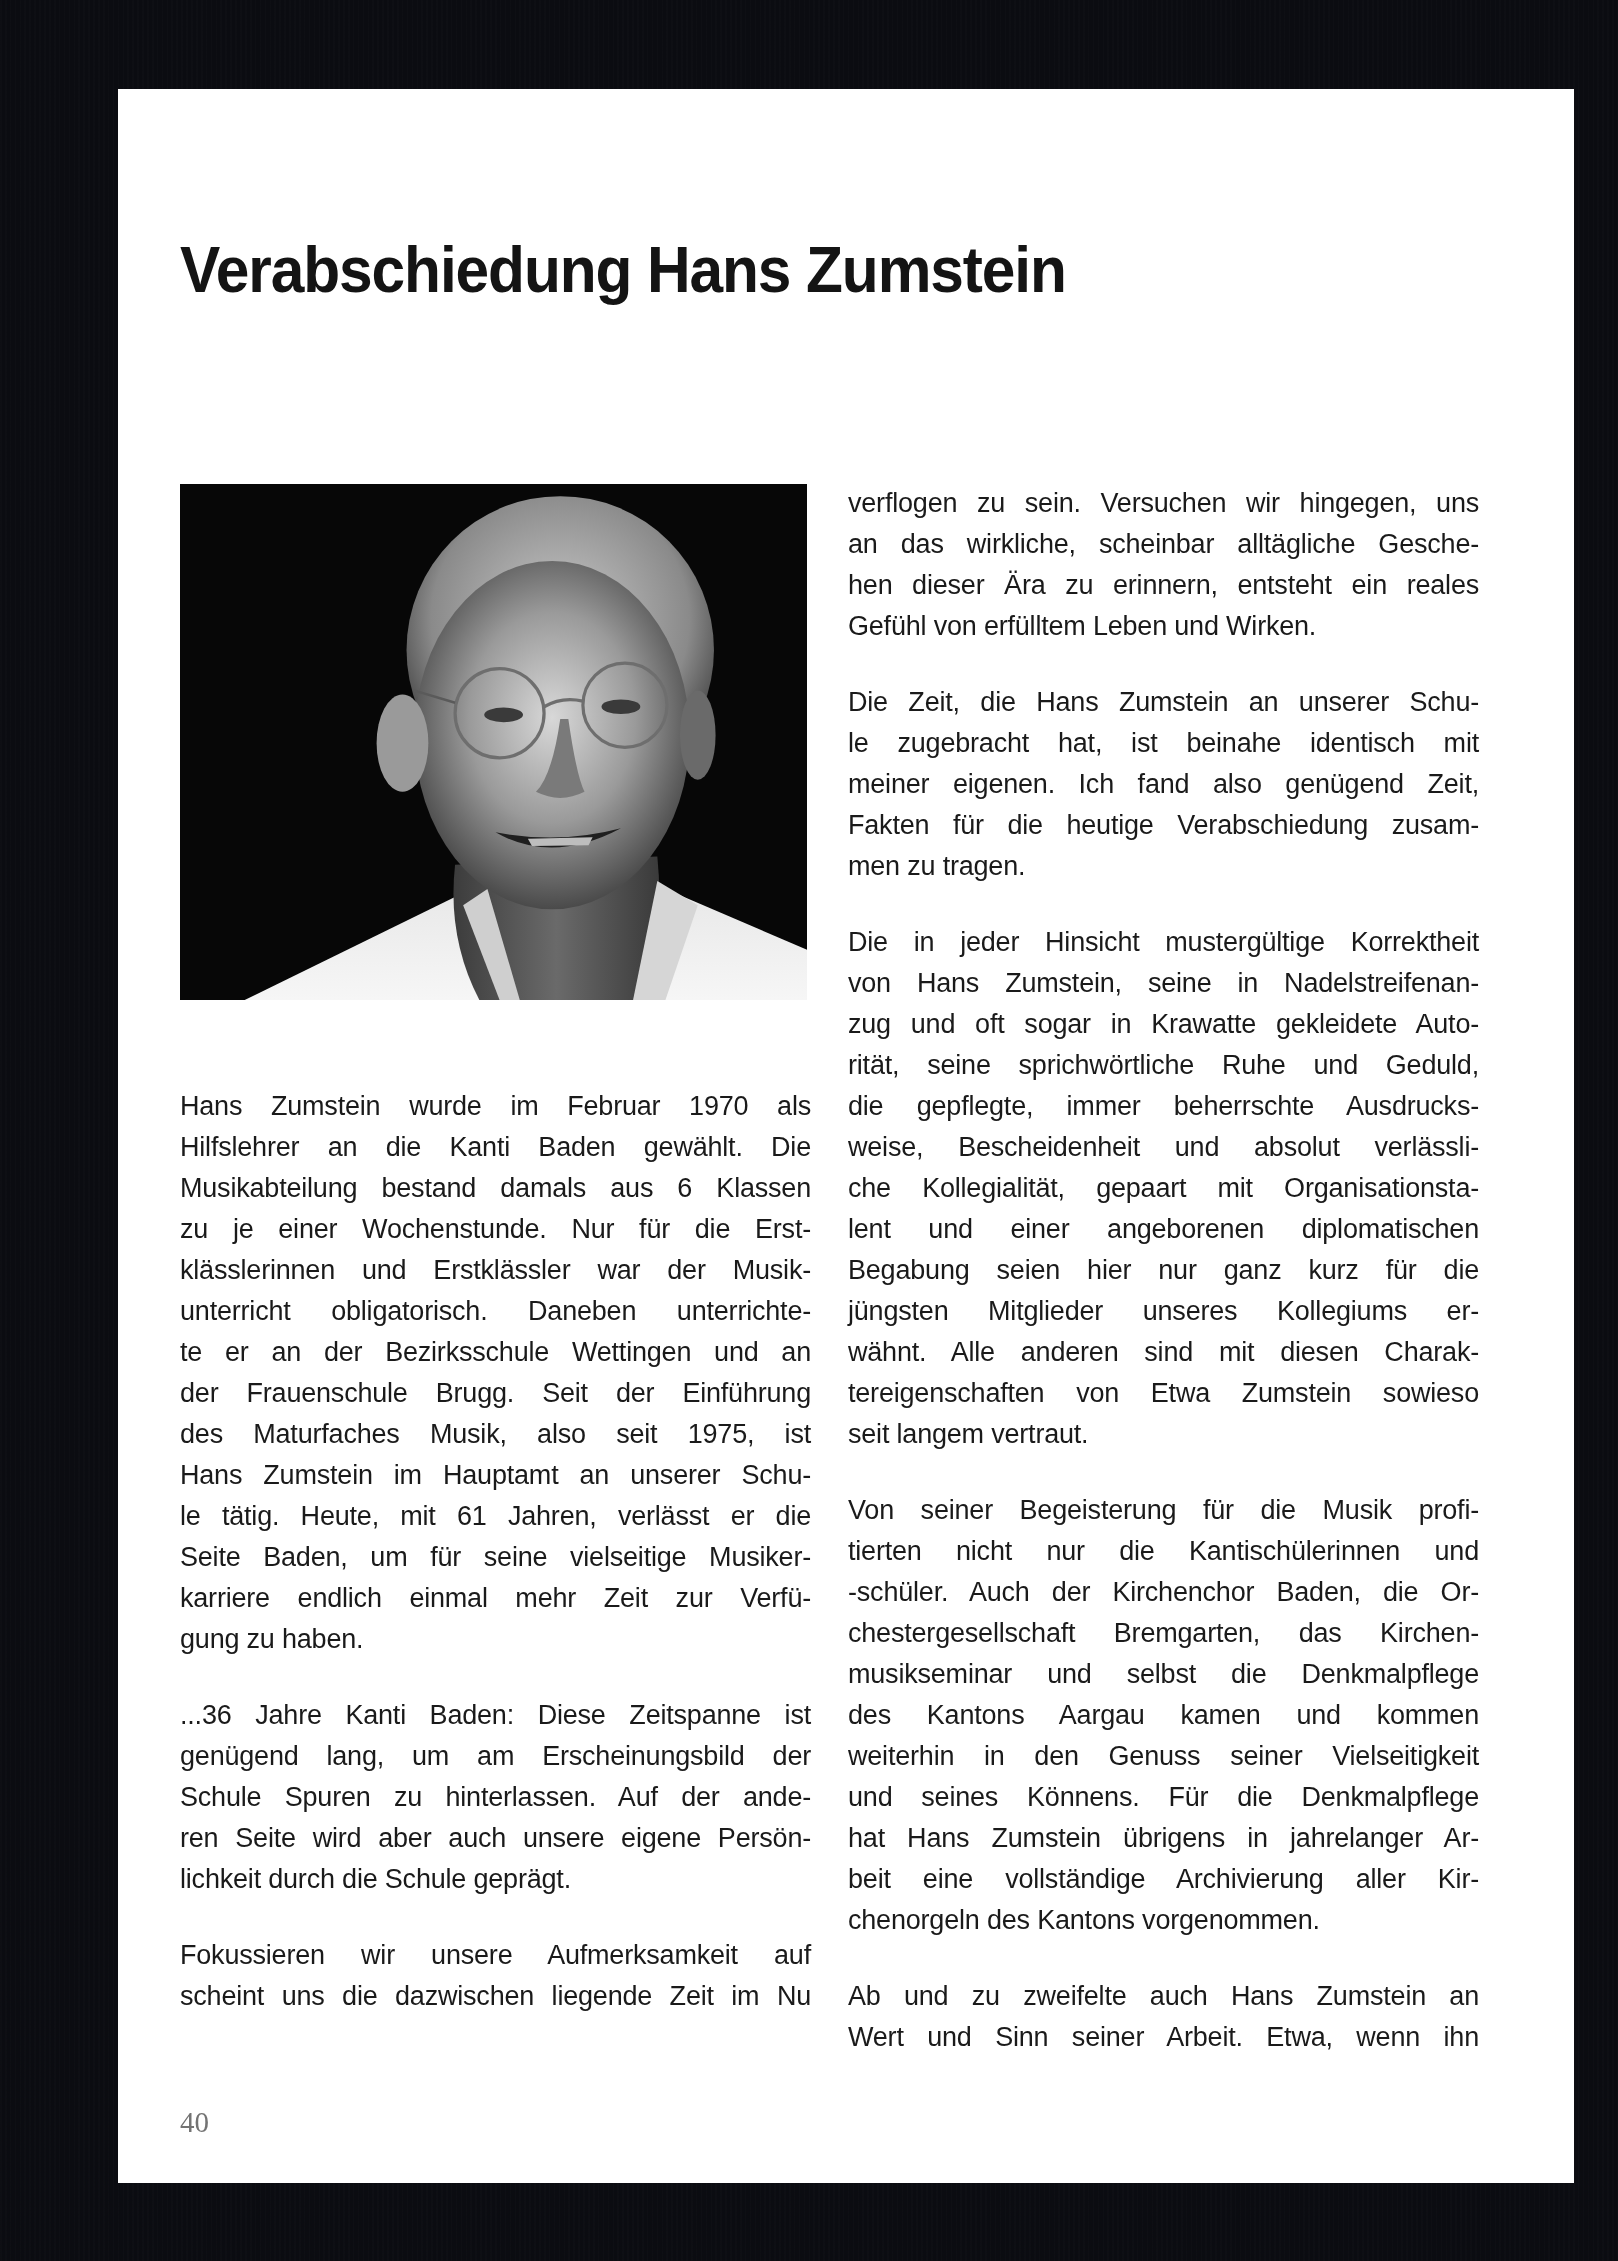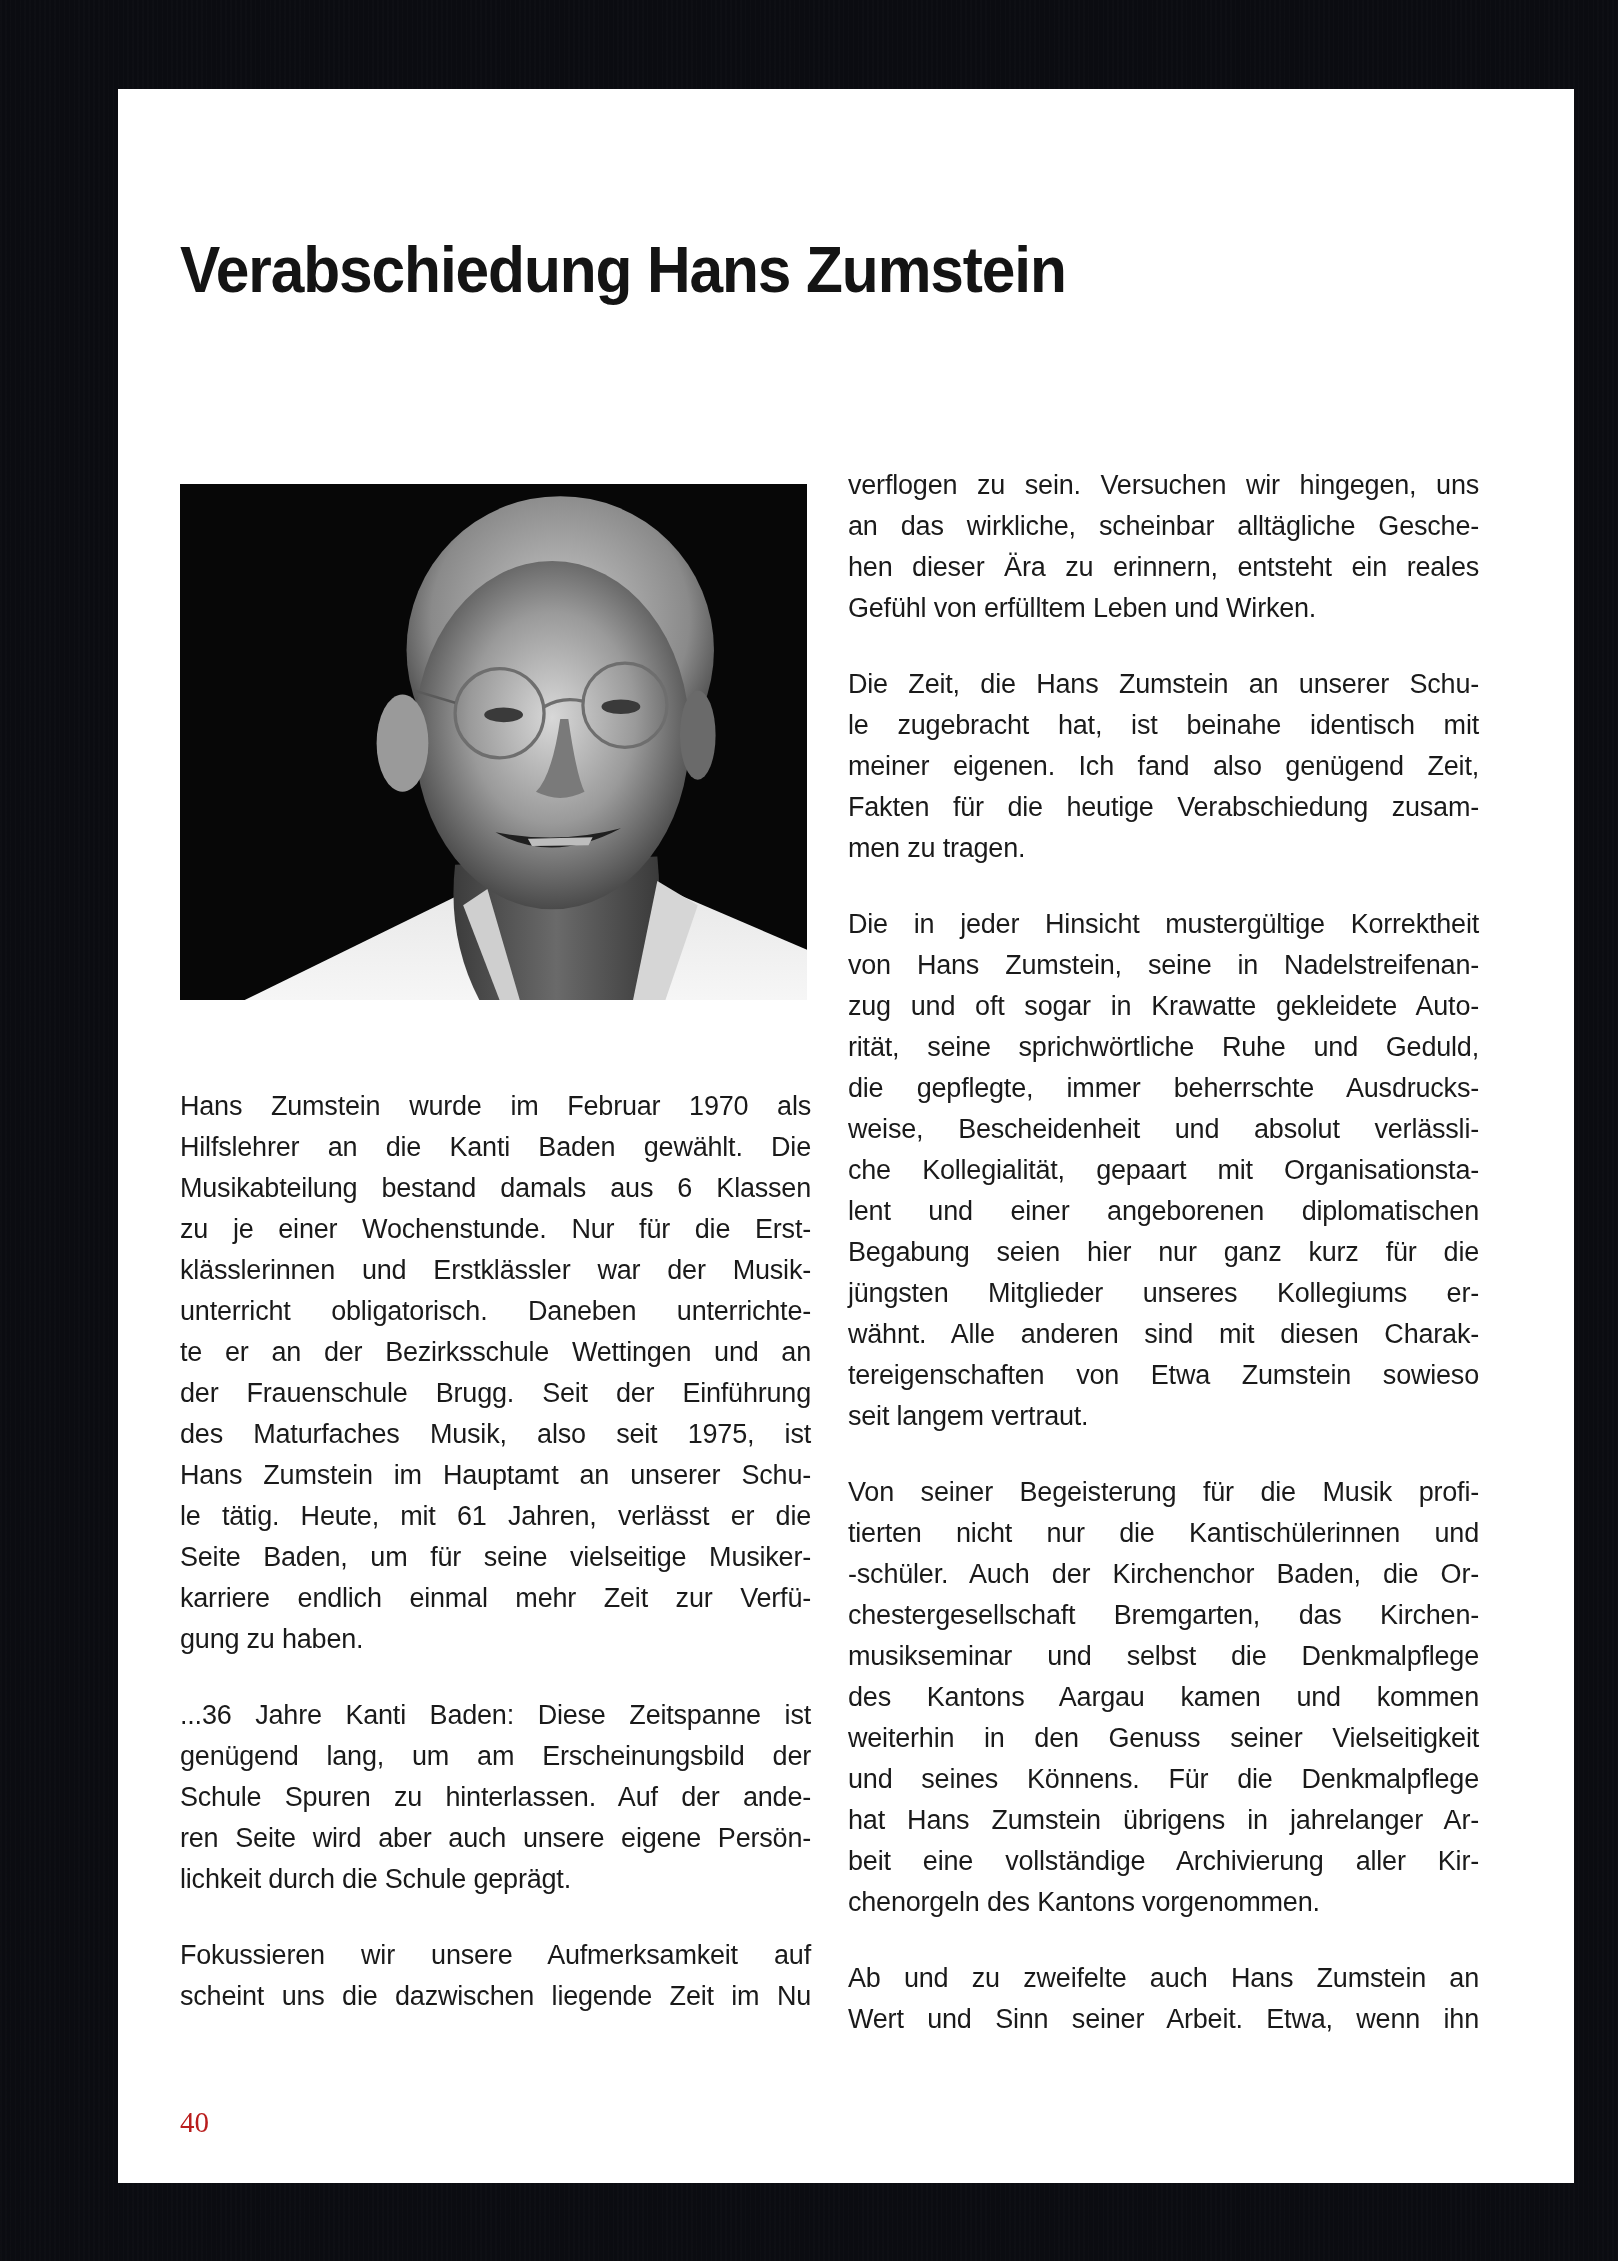--- a/index.html
+++ b/index.html
@@ -60,41 +60,41 @@
       height: 100%;
     }
     .col {
       position: absolute;
       width: 631px;
       color: #1a1a1a;
       font-size: 27px;
       line-height: 41px;
     }
     .col-left { left: 62px; top: 997px; }
-    .col-right { left: 730px; top: 376px; }
+    .col-right { left: 730px; top: 394px; }
     .para { margin: 0 0 27.5px 0; }
     .para.gap-lg { margin-bottom: 35px; }
     .line {
       display: block;
       height: 41px;
       white-space: nowrap;
       text-align: justify;
       text-align-last: justify;
       letter-spacing: -0.2px;
     }
     .line.last {
       text-align-last: left;
     }
     .page-number {
       position: absolute;
       left: 62px;
       top: 2019px;
       font-family: "Liberation Serif", "DejaVu Serif", serif;
       font-size: 29px;
-      color: #b91c1c;
+      color: #737373;
       line-height: 1;
     }
     .scan-artifact {
       position: absolute;
       left: 1537px;
       top: 1865px;
       width: 4.9px;
       height: 21px;
       background: linear-gradient(180deg, rgba(255,255,255,0.9), rgba(255,255,255,0.2));
       transform: skewX(-18deg);

